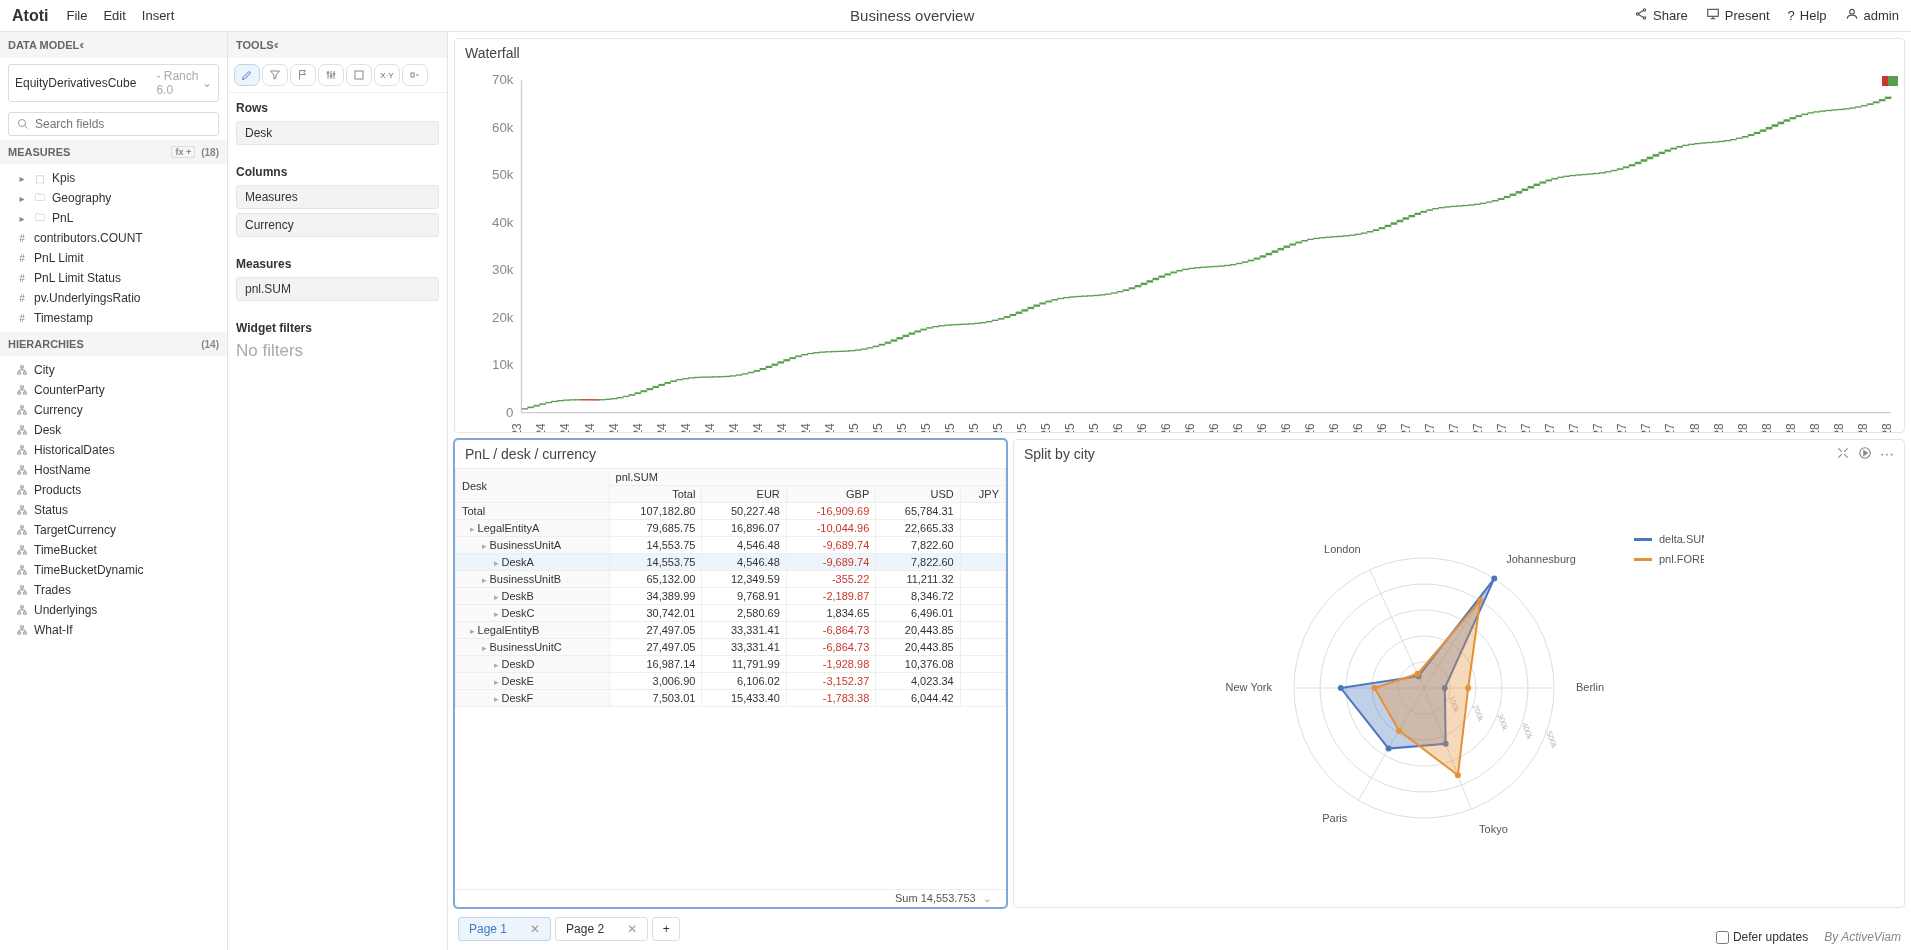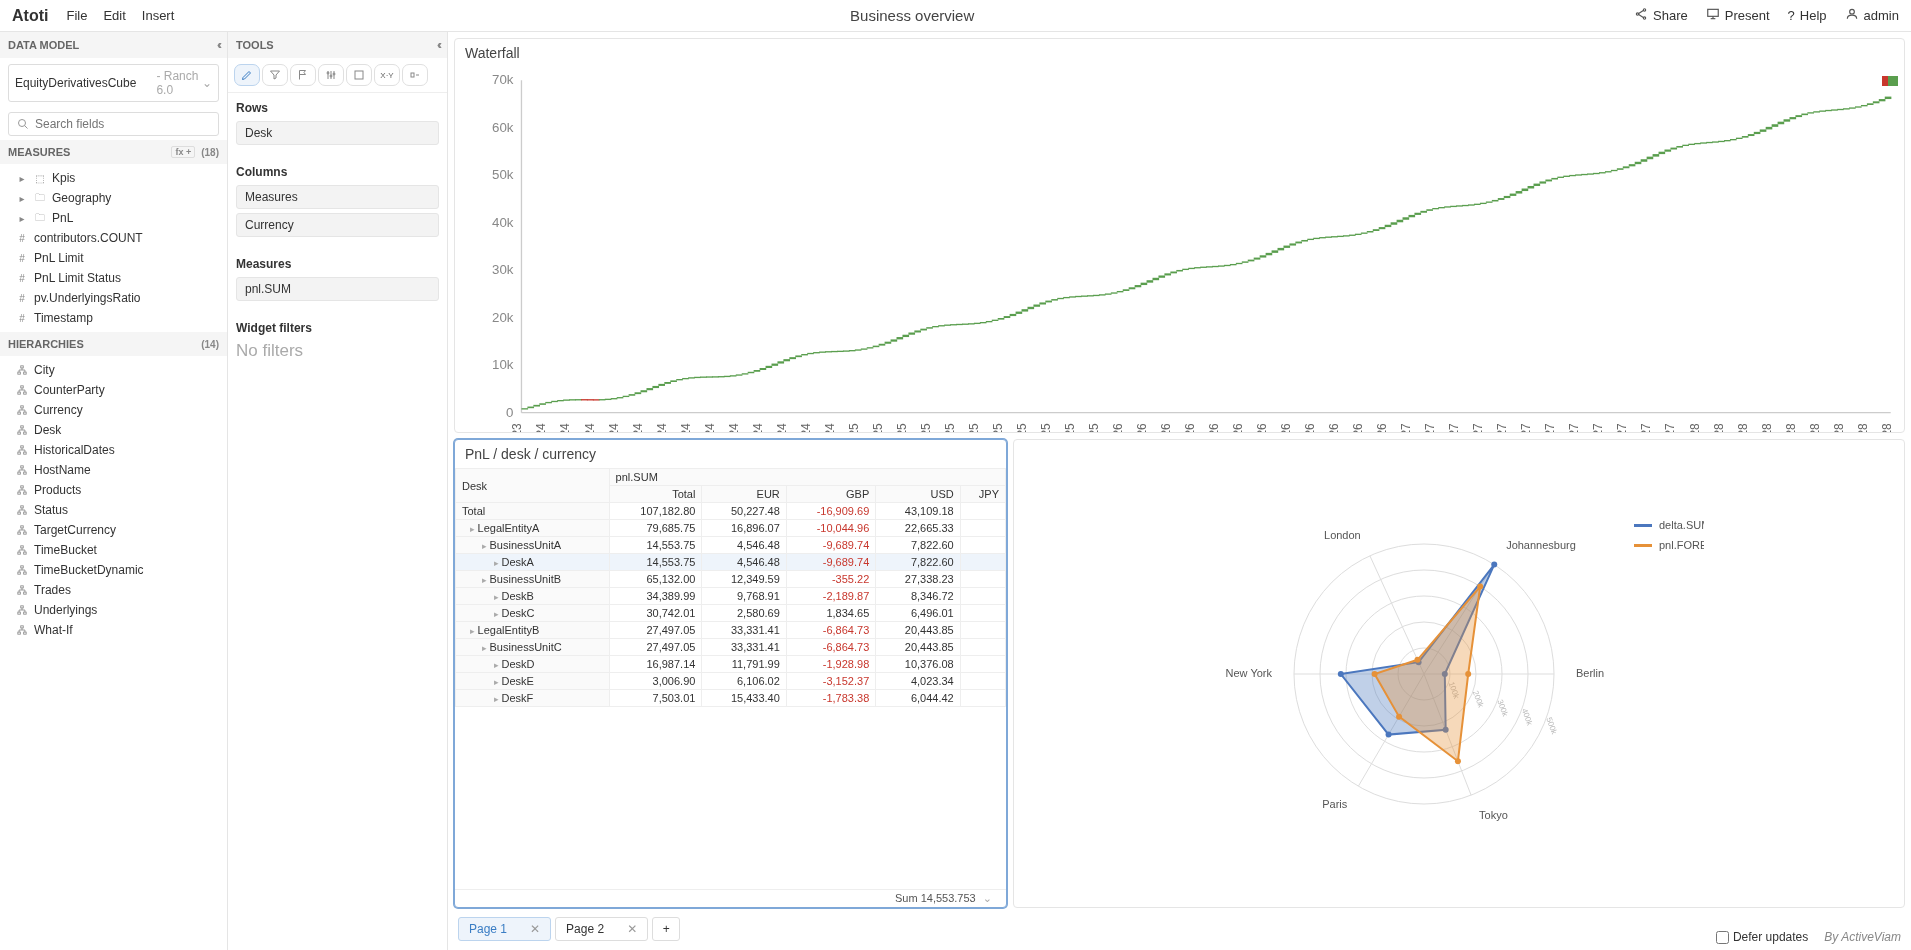--- a/index.html
+++ b/index.html
@@ -7,21 +7,21 @@
 .header { height: 32px; display: flex; align-items: center; padding: 0 12px; border-bottom: 1px solid #e5e5e5; }
 .logo { font-weight: 700; font-size: 16px; margin-right: 18px; }
 .menu-item { margin-right: 16px; cursor: pointer; font-size: 13px; }
 .header-title { flex: 1; text-align: center; font-size: 15px; color: #444; }
 .header-actions { display: flex; gap: 18px; align-items: center; }
 .header-action { display: flex; align-items: center; gap: 5px; cursor: pointer; font-size: 13px; }
 .icon { display: inline-block; width: 14px; height: 14px; }
 .main { display: flex; height: calc(100% - 32px); }
 .sidebar { width: 228px; border-right: 1px solid #e5e5e5; display: flex; flex-direction: column; }
 .tools-sidebar { width: 220px; border-right: 1px solid #e5e5e5; display: flex; flex-direction: column; }
-.panel-header { height: 26px; display: flex; align-items: center; padding: 0 8px; background: #f5f5f5; font-size: 11px; font-weight: 600; color: #666; justify-content: space-between; }
+.panel-header { height: 26px; display: flex; align-items: center; padding: 0 8px; background: #f5f5f5; font-size: 11px; font-weight: 600; color: #666; }
 .cube-select { margin: 6px 8px; padding: 4px 6px; border: 1px solid #ddd; border-radius: 3px; font-size: 12px; display: flex; align-items: center; }
 .cube-select .secondary { color: #aaa; margin-left: 20px; }
 .search-box { margin: 4px 8px; padding: 4px 8px; border: 1px solid #ddd; border-radius: 3px; display: flex; align-items: center; gap: 6px; }
 .search-box input { border: none; outline: none; flex: 1; font-size: 12px; }
 .sub-header { height: 24px; display: flex; align-items: center; padding: 0 8px; background: #f5f5f5; font-size: 11px; font-weight: 600; color: #666; justify-content: space-between; }
 .tree { padding: 4px 0; overflow-y: auto; }
 .tree-item { padding: 3px 8px 3px 16px; display: flex; align-items: center; gap: 6px; cursor: pointer; font-size: 12px; }
 .tree-icon { width: 12px; height: 12px; display: inline-flex; align-items: center; justify-content: center; color: #888; font-size: 10px; }
 .tools-bar { display: flex; gap: 2px; padding: 6px; border-bottom: 1px solid #eee; }
 .tool-btn { width: 26px; height: 22px; border: 1px solid #e0e0e0; border-radius: 7px; display: flex; align-items: center; justify-content: center; cursor: pointer; background: #fff; font-size: 10px; color: #666; }
@@ -778,21 +778,21 @@
                   <th>USD</th>
                   <th>JPY</th>
                 </tr>
               </thead>
               <tbody>
                 <tr>
                   <td class="row-head indent-0">Total</td>
                   <td>107,182.80</td>
                   <td>50,227.48</td>
                   <td class="neg">-16,909.69</td>
-                  <td>43,109.18</td>
+                  <td>65,784.31</td>
                   <td></td>
                 </tr>
                 <tr>
                   <td class="row-head indent-1"><span class="expand-chevron">▸</span>LegalEntityA</td>
                   <td>79,685.75</td>
                   <td>16,896.07</td>
                   <td class="neg">-10,044.96</td>
                   <td>22,665.33</td>
                   <td></td>
                 </tr>
@@ -810,21 +810,21 @@
                   <td>4,546.48</td>
                   <td class="neg">-9,689.74</td>
                   <td>7,822.60</td>
                   <td></td>
                 </tr>
                 <tr>
                   <td class="row-head indent-2"><span class="expand-chevron">▸</span>BusinessUnitB</td>
                   <td>65,132.00</td>
                   <td>12,349.59</td>
                   <td class="neg">-355.22</td>
-                  <td>27,338.23</td>
+                  <td>11,211.32</td>
                   <td></td>
                 </tr>
                 <tr>
                   <td class="row-head indent-3"><span class="expand-chevron">▸</span>DeskB</td>
                   <td>34,389.99</td>
                   <td>9,768.91</td>
                   <td class="neg">-2,189.87</td>
                   <td>8,346.72</td>
                   <td></td>
                 </tr>
@@ -878,20 +878,37 @@
                 </tr>
               </tbody>
             </table>
         </div>
         <div class="pivot-footer">
           <span>Sum 14,553.753</span>
           <span style="color:#aaa;margin-left:4px">⌄</span>
         </div>
       </div>
       <div class="widget radar">
+        <div class="widget-title">
+          <span>Split by city</span>
+          <div class="widget-icons">
+            <span>
+                <svg width="14" height="14" viewBox="0 0 24 24" fill="none" stroke="#888" stroke-width="2">
+                  <path d="M4 4l6 6M20 20l-6-6M20 4l-6 6M4 20l6-6"></path>
+                </svg>
+              </span>
+            <span>
+                <svg width="14" height="14" viewBox="0 0 24 24" fill="none" stroke="#888" stroke-width="2">
+                  <circle cx="12" cy="12" r="9"></circle>
+                  <path d="M10 8l6 4-6 4V8z" fill="#888"></path>
+                </svg>
+              </span>
+            <span style="color:#888">⋯</span>
+          </div>
+        </div>
         <div class="radar-body">
           <svg id="radar-svg" width="490" height="320">
               <circle cx="210" cy="160" r="26" fill="none" stroke="#ddd"></circle>
               <circle cx="210" cy="160" r="52" fill="none" stroke="#ddd"></circle>
               <circle cx="210" cy="160" r="78" fill="none" stroke="#ddd"></circle>
               <circle cx="210" cy="160" r="104" fill="none" stroke="#ddd"></circle>
               <circle cx="210" cy="160" r="130" fill="none" stroke="#ddd"></circle>
               <line x1="210" y1="160" x2="155.9009112488715" y2="41.79133451266138" stroke="#ddd"></line>
               <text x="146.74568084483434" y="24.786791122496368" font-size="11" fill="#555" text-anchor="end">London</text>
               <line x1="210" y1="160" x2="280.2392997628582" y2="50.60877197497345" stroke="#ddd"></line>

